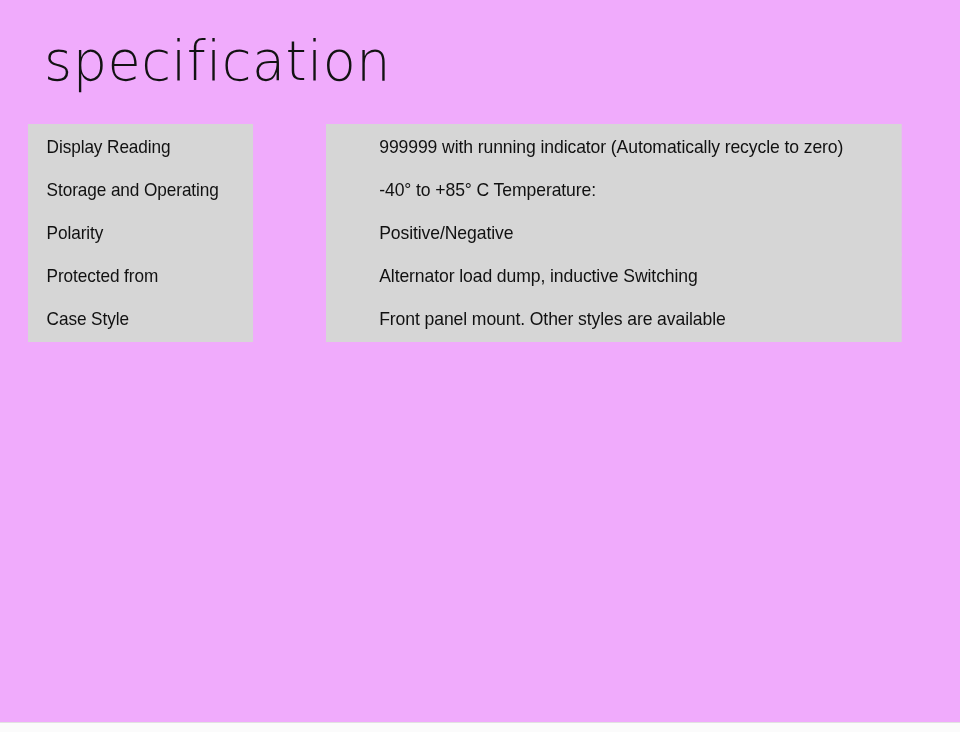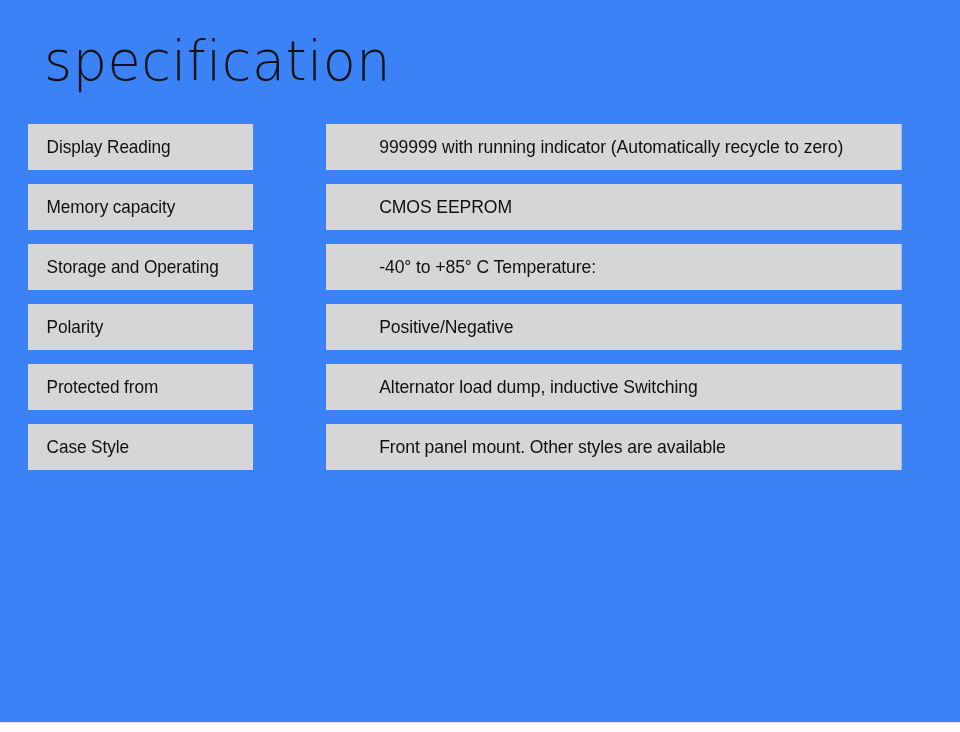--- a/index.html
+++ b/index.html
@@ -14,21 +14,21 @@
     font-family: "Liberation Sans", sans-serif;
     overflow: hidden;
     position: relative;
     -webkit-font-smoothing: antialiased;
   }
 
   #page {
     position: relative;
     width: 960px;
     height: 732px;
-    background: #3b82f6;
+    background: #f0abfc;
   }
 
   
   .page-title {
     position: absolute;
     left: 44px;
     top: 32px;
     font-family: "DejaVu Sans", sans-serif;
     font-size: 54px;
     font-weight: 300;
@@ -45,21 +45,21 @@
     position: absolute;
     left: 28px;
     top: 124px;
     width: 904px;
   }
 
   .spec-row {
     display: flex;
     align-items: stretch;
     height: 35px;
-    margin-bottom: 25px;
+    margin-bottom: 8px;
     gap: 24px;
   }
 
   .spec-cell {
     background: #d6d6d6;
     display: flex;
     align-items: center;
     height: 46px;
     box-sizing: border-box;
     color: #111111;
@@ -131,29 +131,20 @@
         </div>
       <div class="spec-gap"></div>
       <div class="spec-cell spec-value">
           <span>999999 with running indicator (Automatically recycle to zero)</span>
         </div>
     </div>
 
 
 
 
-    <div class="spec-row">
-      <div class="spec-cell spec-label">
-          <span>Memory capacity</span>
-        </div>
-      <div class="spec-gap"></div>
-      <div class="spec-cell spec-value">
-          <span>CMOS EEPROM</span>
-        </div>
-    </div>
 
     <div class="spec-row">
       <div class="spec-cell spec-label">
           <span>Storage and Operating</span>
         </div>
       <div class="spec-gap"></div>
       <div class="spec-cell spec-value">
           <span>-40° to +85° C Temperature:</span>
         </div>
     </div>

